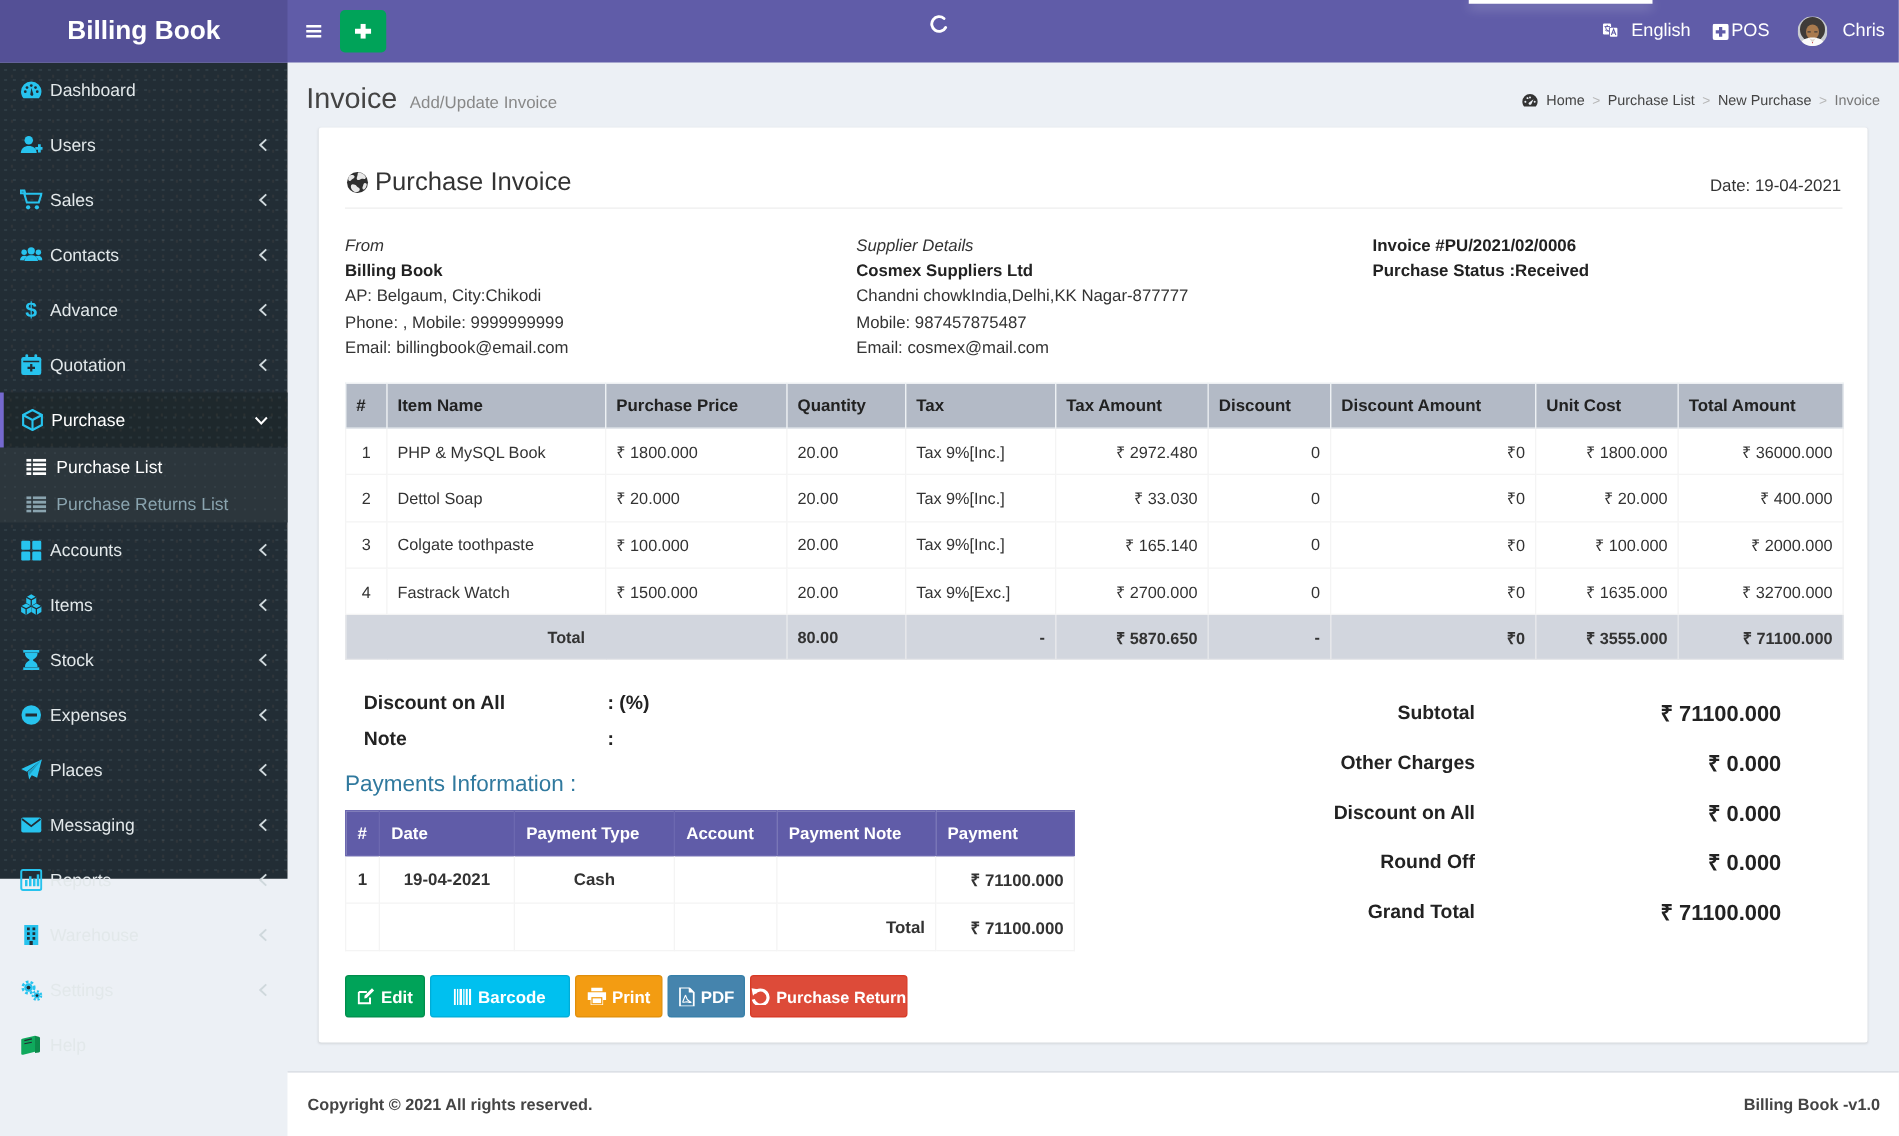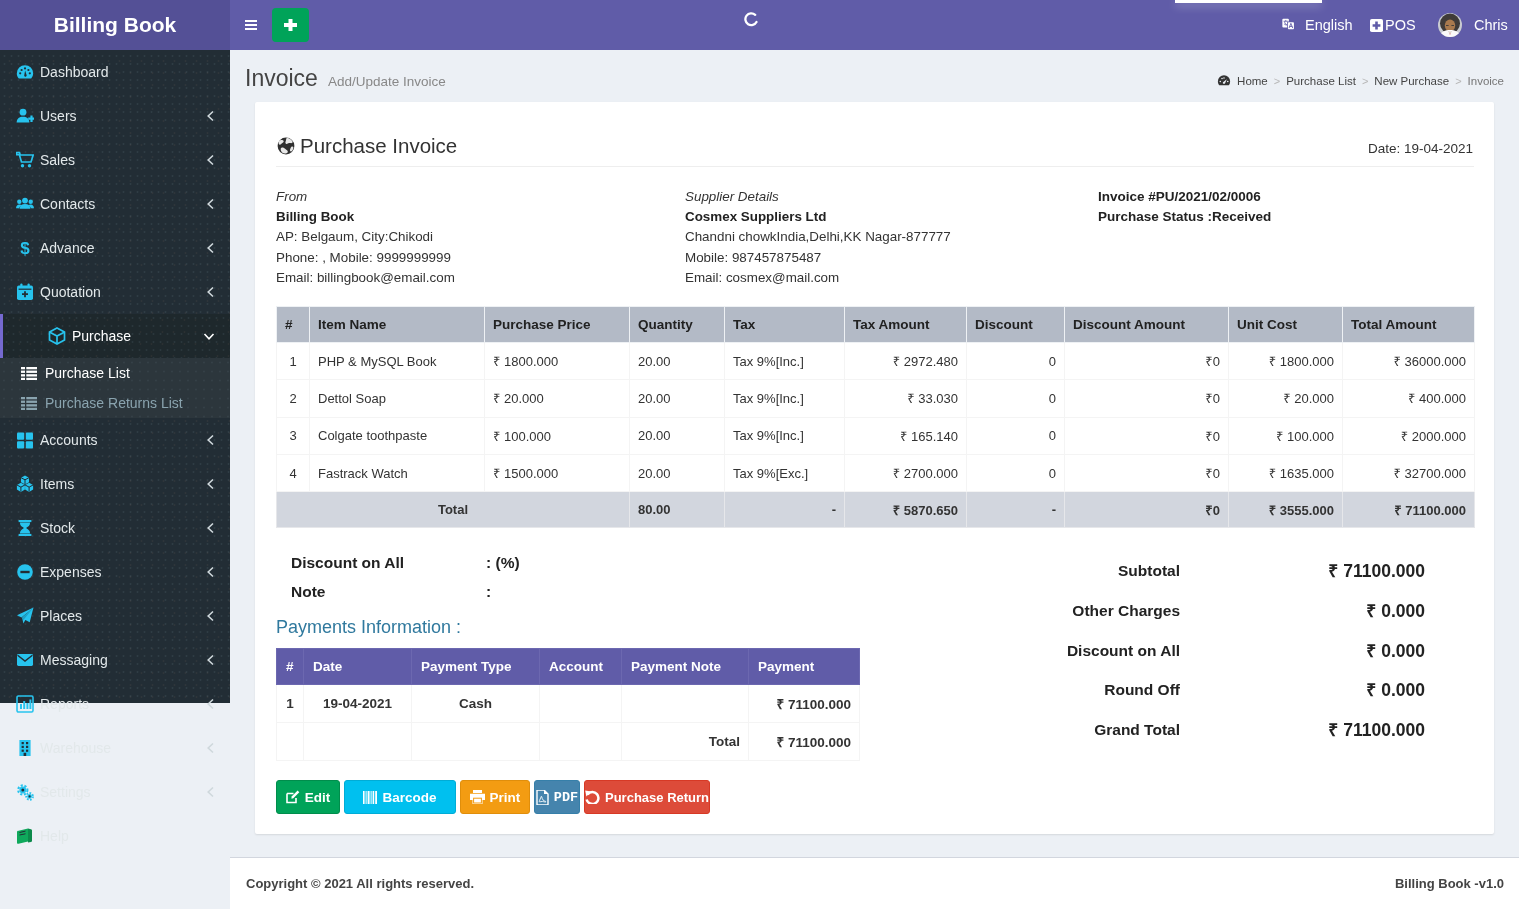--- a/index.html
+++ b/index.html
@@ -15,21 +15,21 @@
 .nav-r{position:absolute;left:0;top:0;width:1519px;height:50px;color:#fff;font-size:14.5px;}
 .nav-r span.t{position:absolute;top:17px;}
 .nav-r .icn{position:absolute;top:16px;}
 .avatar{position:absolute;left:1438px;top:13px;width:24px;height:24px;border-radius:50%;overflow:hidden;}
 
 .side{position:absolute;left:0;top:50px;width:230px;height:653px;background-color:#222d35;background-image:radial-gradient(circle,rgba(150,180,195,.11) .9px,rgba(0,0,0,0) 1.2px),radial-gradient(circle,rgba(200,150,115,.08) .9px,rgba(0,0,0,0) 1.2px);background-size:7px 8px,11px 12px;background-position:1px 2px,4px 5px;z-index:10;}
 .mi{position:relative;height:44px;display:flex;align-items:center;color:#e2e8ea;font-size:14px;}
 .mi .ic{width:18px;height:18px;margin-left:16px;margin-right:6px;flex:none;}
 .mi .lbl{flex:1;}
 .mi .chev{margin-right:15px;}
-.mi.active{background-color:#1e282c;border-left:3px solid #7569cf;color:#fff;background-image:radial-gradient(circle,rgba(150,180,195,.10) .9px,rgba(0,0,0,0) 1.2px),radial-gradient(circle,rgba(200,150,115,.07) .9px,rgba(0,0,0,0) 1.2px);background-size:7px 8px,11px 12px;padding-left:31px;}
+.mi.active{background-color:#1e282c;border-left:3px solid #7569cf;color:#fff;background-image:radial-gradient(circle,rgba(150,180,195,.10) .9px,rgba(0,0,0,0) 1.2px),radial-gradient(circle,rgba(200,150,115,.07) .9px,rgba(0,0,0,0) 1.2px);background-size:7px 8px,11px 12px;}
 .mi.active .ic{margin-left:14px;}
 .sub{background-color:#2c363c;background-image:radial-gradient(circle,rgba(160,185,200,.07) .9px,rgba(0,0,0,0) 1.2px);background-size:8px 9px;}
 .smi{height:30px;display:flex;align-items:center;color:#fff;font-size:14px;}
 .smi .ic{width:16px;height:13px;margin-left:21px;margin-right:8px;flex:none;}
 .smi.dim{color:#8aa4af;}
 
 .wrap{position:absolute;left:230px;top:50px;width:1289px;height:859px;background:#ecf0f5;}
 .pgtitle{position:absolute;left:15px;top:15px;font-size:23px;color:#444;}
 .pgtitle small{font-size:13.5px;color:#888;margin-left:10px;}
 .crumb{position:absolute;right:15px;top:24px;font-size:11.5px;color:#444;display:flex;align-items:center;}
@@ -63,21 +63,21 @@
 
 .sumlbl{position:absolute;font-size:15.5px;font-weight:bold;color:#222;width:200px;text-align:right;line-height:22px;}
 .sumval{position:absolute;font-size:17.5px;font-weight:bold;color:#222;width:200px;text-align:right;line-height:22px;}
 
 .btns{position:absolute;left:21px;top:678px;display:flex;}
 .btn{height:34px;border-radius:3px;color:#fff;font-size:13.5px;font-weight:bold;display:flex;align-items:center;justify-content:center;margin-right:4px;white-space:nowrap;}
 .btn svg{margin-right:5px;flex:none;}
 .b-edit{background:#00a359;border:1px solid #008d4c;width:64px;}
 .b-bar{background:#00c0ef;border:1px solid #00acd6;width:112px;}
 .b-print{background:#f39c12;border:1px solid #e08e0b;width:70px;}
-.b-pdf{background:#4584ad;border:1px solid #367fa9;width:46px;font-family:Liberation Mono, monospace;}
+.b-pdf{background:#4584ad;border:1px solid #367fa9;width:62px;}
 .b-ret{background:#dd4b39;border:1px solid #d73925;width:126px;}
 .foot{position:absolute;left:0;top:807px;width:1289px;height:52px;background:#fff;border-top:1px solid #d2d6de;}
 .foot .l{position:absolute;left:16px;top:18px;font-size:13px;font-weight:bold;color:#444;}
 .foot .r{position:absolute;right:15px;top:18px;font-size:13px;font-weight:bold;color:#444;}
 </style>
 </head>
 <body>
 <div class="side">
     <div class="mi">
       <span class="ic"><svg viewBox="0 0 18 18" width="18" height="18">

